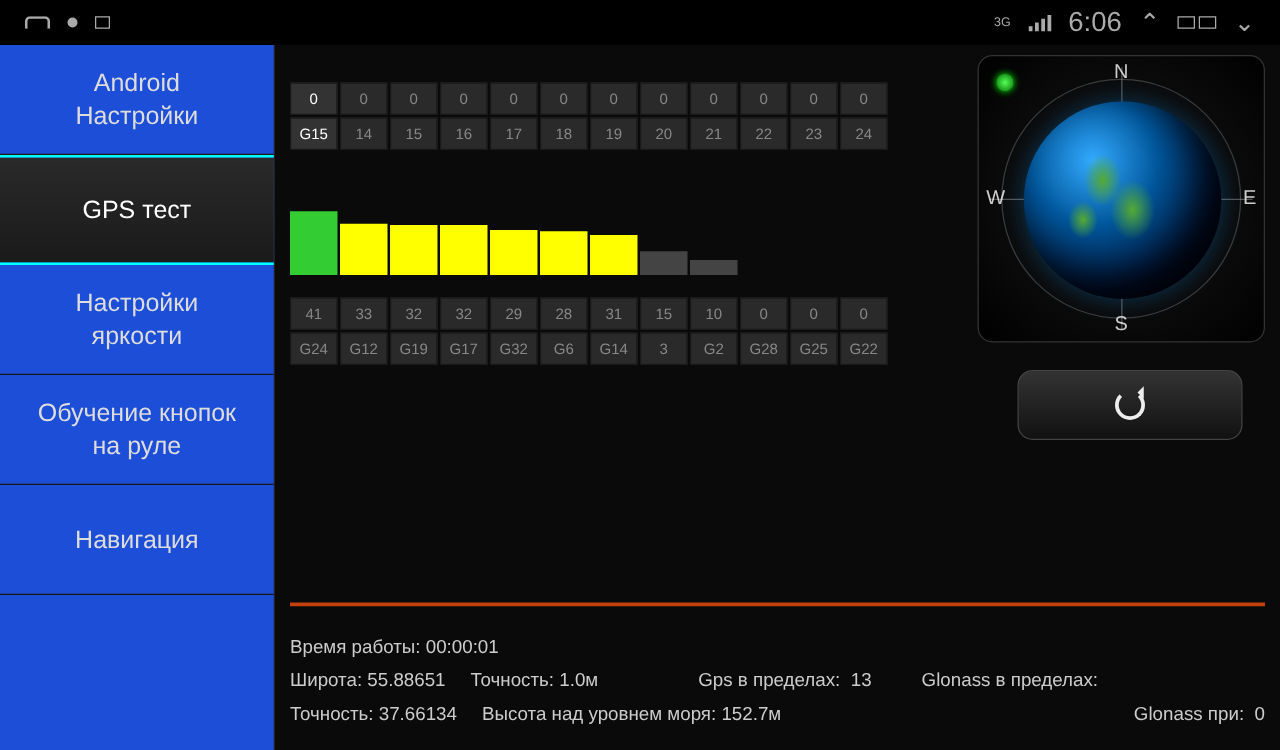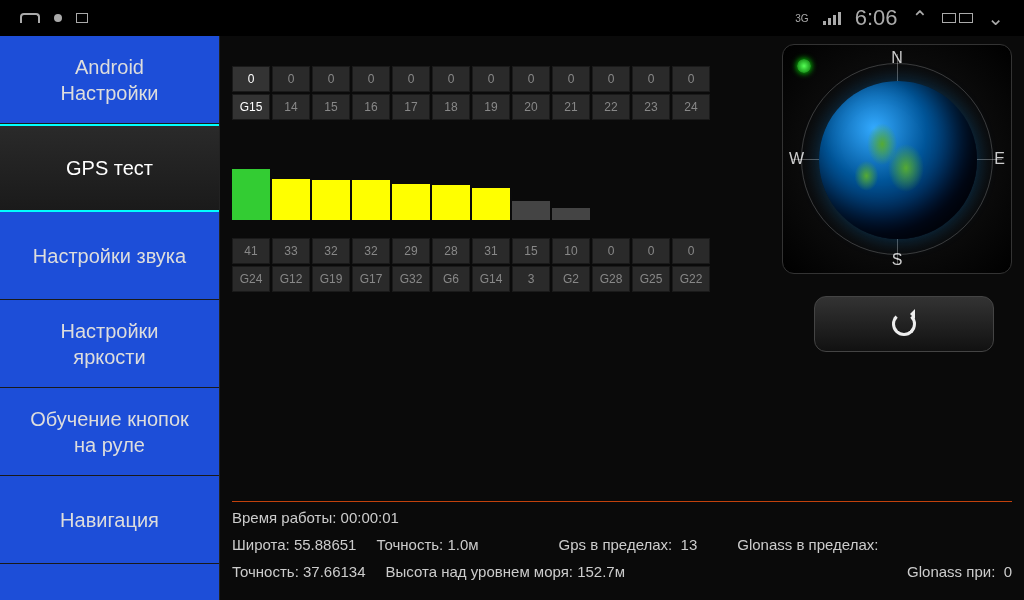--- a/index.html
+++ b/index.html
@@ -49,21 +49,21 @@
 .crosshair::before,.crosshair::after{content:'';position:absolute;background:rgba(255,255,255,.3)}
 .crosshair::before{left:50%;top:-10px;bottom:-10px;width:1px}
 .crosshair::after{top:50%;left:-10px;right:-10px;height:1px}
 .ring2{position:absolute;inset:50px;border:1px solid rgba(255,255,255,.15);border-radius:50%}
 
 .refresh-btn{position:absolute;top:260px;right:30px;width:180px;height:56px;background:linear-gradient(#333,#111);border:1px solid #444;border-radius:12px;display:flex;align-items:center;justify-content:center;cursor:pointer}
 .refresh-icon{width:24px;height:24px;border:3px solid #eee;border-radius:50%;border-top-color:transparent;position:relative}
 .refresh-icon::before,.refresh-icon::after{content:'';position:absolute;width:0;height:0;border:5px solid transparent}
 .refresh-icon::before{border-right-color:#eee;top:-6px;right:-2px}
 
-.info{position:absolute;bottom:10px;left:12px;right:12px;font-size:15px;color:#ccc;border-top:1px solid #c2410c;padding-top:7px}
+.info{position:absolute;bottom:10px;left:12px;right:12px;font-size:15px;color:#ccc;border-top:3px solid #c2410c;padding-top:24px}
 .info-row{display:flex;gap:20px;margin-bottom:10px;flex-wrap:nowrap;white-space:nowrap}
 .info-row span{white-space:nowrap}
 .sp{flex:0 0 auto}
 </style>
 </head>
 <body>
 
 <div class="statusbar">
   <div class="left">
     <div class="home-icon"></div>
@@ -89,23 +89,20 @@
 </div>
 
 <div class="main">
   <div class="sidebar">
     <div class="menu-item">
         <span style="white-space:pre-line">Android
 Настройки</span>
       </div>
     <div class="menu-item active">
         <span>GPS тест</span>
-      </div>
-    <div class="menu-item">
-        <span>Настройки звука</span>
       </div>
     <div class="menu-item">
         <span style="white-space:pre-line">Настройки
 яркости</span>
       </div>
     <div class="menu-item">
         <span style="white-space:pre-line">Обучение кнопок
 на руле</span>
       </div>
     <div class="menu-item">

